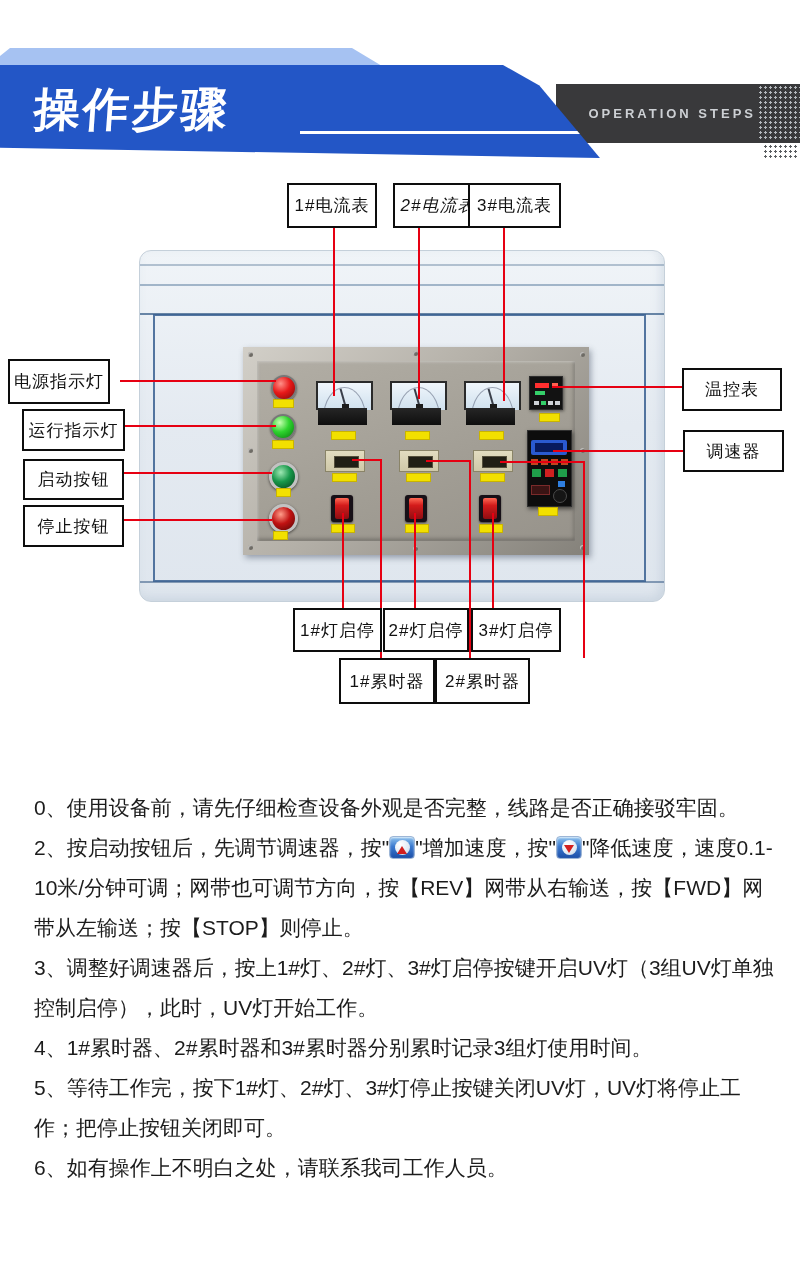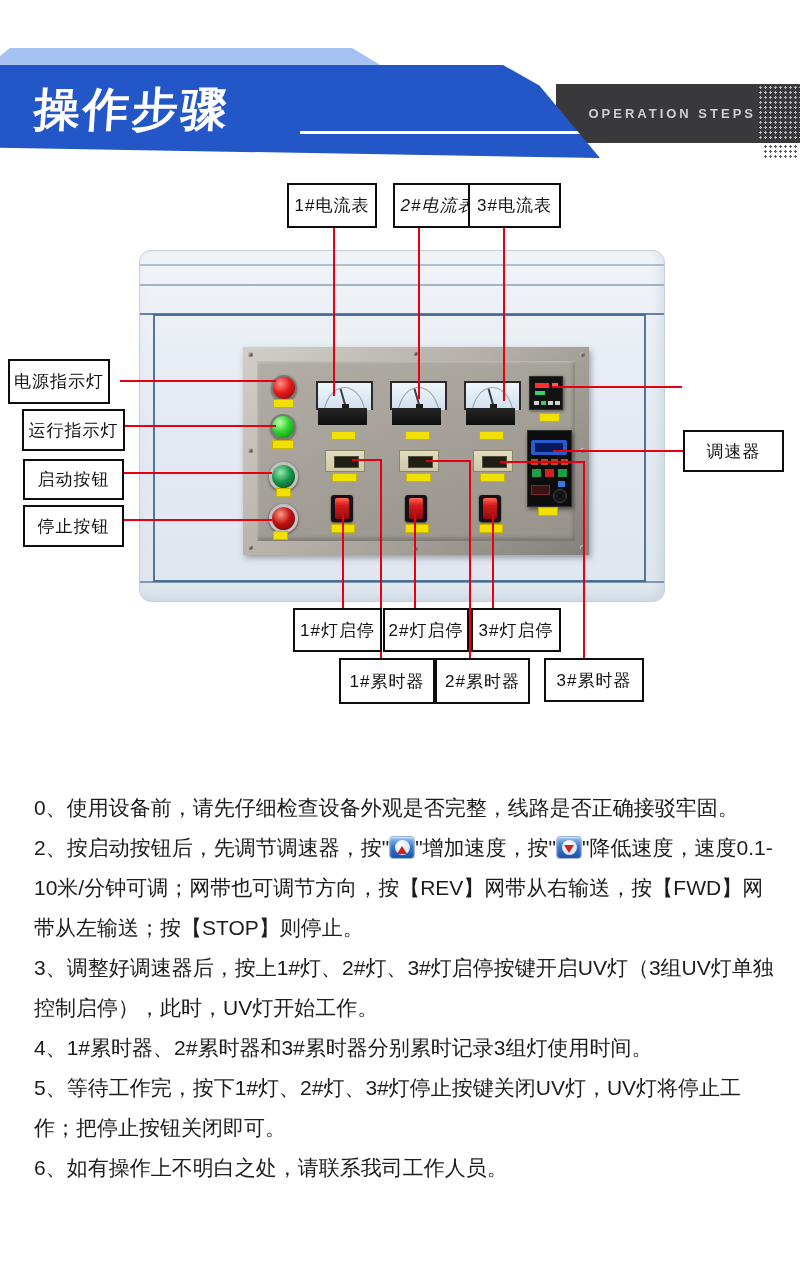--- a/index.html
+++ b/index.html
@@ -241,42 +241,42 @@
   <div class="box" style="left:22px;top:409px;width:99px;height:38px;">
       <span>运行指示灯</span>
     </div>
   <div class="box" style="left:23px;top:459px;width:97px;height:37px;">
       <span>启动按钮</span>
     </div>
   <div class="box" style="left:23px;top:505px;width:97px;height:38px;">
       <span>停止按钮</span>
     </div>
 
+  <div class="box" style="left:682px;top:368px;width:96px;height:39px;">
+      <span>温控表</span>
+    </div>
   <div class="box" style="left:683px;top:430px;width:97px;height:38px;">
       <span>调速器</span>
     </div>
 
   <div class="box" style="left:293px;top:608px;width:85px;height:40px;">
       <span>1#灯启停</span>
     </div>
   <div class="box" style="left:383px;top:608px;width:82px;height:40px;">
       <span>2#灯启停</span>
     </div>
   <div class="box" style="left:471px;top:608px;width:86px;height:40px;">
       <span>3#灯启停</span>
     </div>
 
   <div class="box" style="left:339px;top:658px;width:92px;height:42px;">
       <span>1#累时器</span>
     </div>
   <div class="box" style="left:435px;top:658px;width:91px;height:42px;">
       <span>2#累时器</span>
-    </div>
-  <div class="box" style="left:544px;top:658px;width:96px;height:40px;">
-      <span>3#累时器</span>
     </div>
 
   <div class="cl" style="left:333px;top:224px;width:2px;height:172px;"></div>
   <div class="cl" style="left:418px;top:224px;width:2px;height:175px;"></div>
   <div class="cl" style="left:503px;top:224px;width:2px;height:177px;"></div>
 
   <div class="cl" style="left:120px;top:380px;width:156px;height:2px;"></div>
   <div class="cl" style="left:120px;top:425px;width:156px;height:2px;"></div>
   <div class="cl" style="left:120px;top:472px;width:152px;height:2px;"></div>
   <div class="cl" style="left:120px;top:519px;width:152px;height:2px;"></div>

